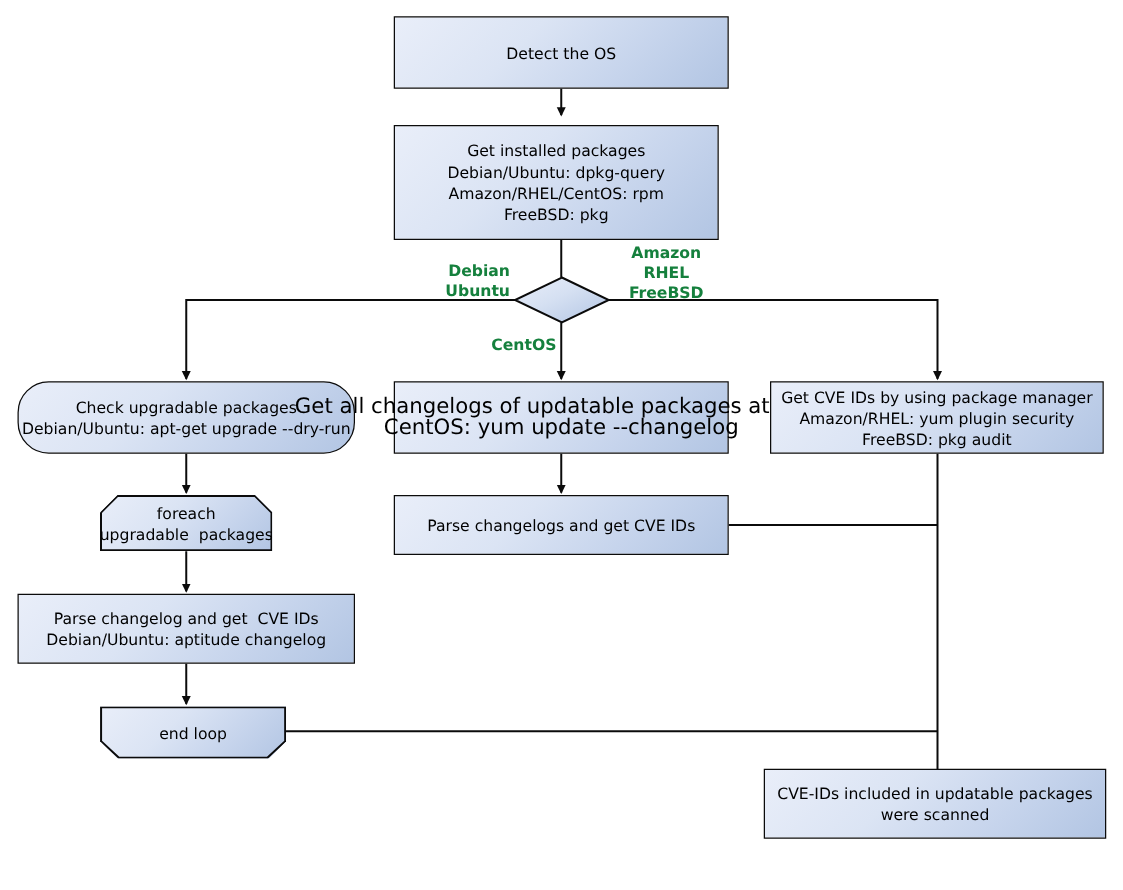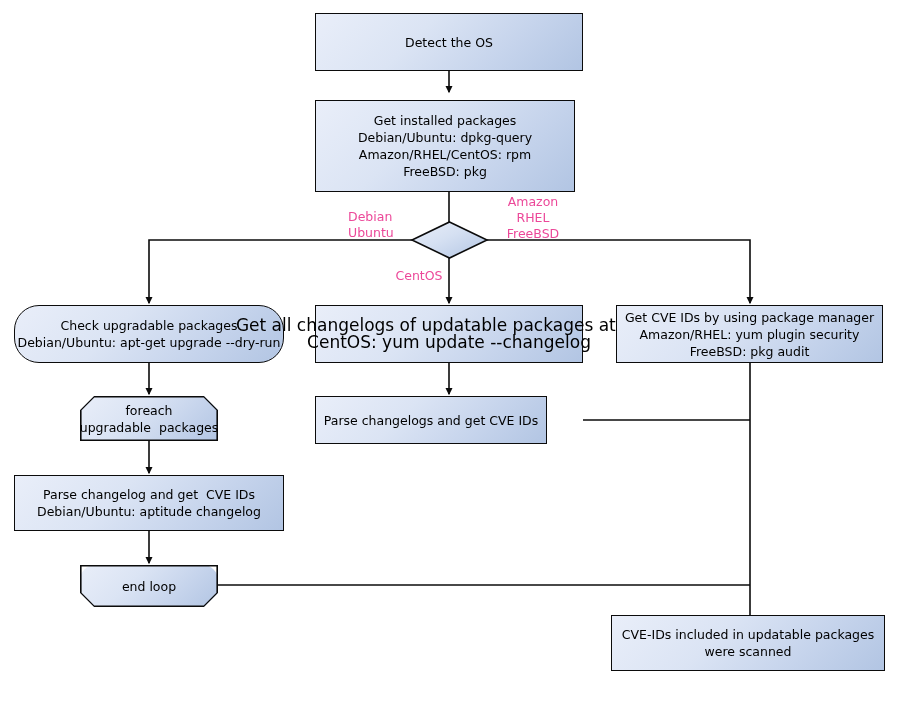--- a/index.html
+++ b/index.html
@@ -71,26 +71,27 @@
   
   .diamond {
     position: absolute;
     z-index: 2;
   }
   
   .edge-label {
     position: absolute;
     font-size: 12.5px;
     line-height: 16px;
-    color: #ec4899;
+    color: #15803d;
     white-space: pre;
     z-index: 3;
+    font-weight: bold;
   }
   .el-right { text-align: center; }
-  .el-left  { text-align: left; }
+  .el-left  { text-align: right; }
 </style>
 </head>
 <body>
 
 <div id="canvas">
 
   <svg id="connectors" viewBox="0 0 898 712" xmlns="http://www.w3.org/2000/svg">
     <defs>
       <marker id="arrow" markerWidth="10" markerHeight="10" refX="6.2" refY="3.6" orient="auto" markerUnits="userSpaceOnUse">
         <path d="M0,0 L7.4,3.6 L0,7.2 z" fill="#0b0b0b"></path>
@@ -164,33 +165,33 @@
   </div>
 
   <div class="node loop-start" style="left:80px; top:396px; width:138px; height:45px;">
     <svg class="loop-outline" viewBox="0 0 138 45" preserveAspectRatio="none" xmlns="http://www.w3.org/2000/svg">
       <polygon points="14,0.8 124,0.8 137.2,14 137.2,44.2 0.8,44.2 0.8,14" fill="none" stroke="#0b0b0b" stroke-width="1.6" vector-effect="non-scaling-stroke"></polygon>
     </svg>
     <span class="node-label">foreach
 upgradable  packages</span>
   </div>
 
-  <div class="node loop-end" style="left:80px; top:565px; width:138px; height:42px;border-radius:15px;">
+  <div class="node loop-end" style="left:80px; top:565px; width:149px; height:42px;">
     <svg class="loop-outline" viewBox="0 0 138 42" preserveAspectRatio="none" xmlns="http://www.w3.org/2000/svg">
       <polygon points="0.8,0.8 137.2,0.8 137.2,28 124,41.2 14,41.2 0.8,28" fill="none" stroke="#0b0b0b" stroke-width="1.6" vector-effect="non-scaling-stroke"></polygon>
     </svg>
     <span class="node-label">end loop</span>
   </div>
 
   <div class="node box" style="left:315px; top:305px; width:268px; height:58px;">
     <span class="node-label" style="font-size:17px;">Get all changelogs of updatable packages at once
 CentOS: yum update --changelog</span>
   </div>
 
-  <div class="node box" style="left:315px; top:396px; width:232px; height:48px;">
+  <div class="node box" style="left:315px; top:396px; width:268px; height:48px;">
     <span class="node-label">Parse changelogs and get CVE IDs</span>
   </div>
 
   <div class="node box" style="left:616px; top:305px; width:267px; height:58px;">
     <span class="node-label">Get CVE IDs by using package manager
 Amazon/RHEL: yum plugin security
 FreeBSD: pkg audit</span>
   </div>
 
   <div class="node box" style="left:611px; top:615px; width:274px; height:56px;">

